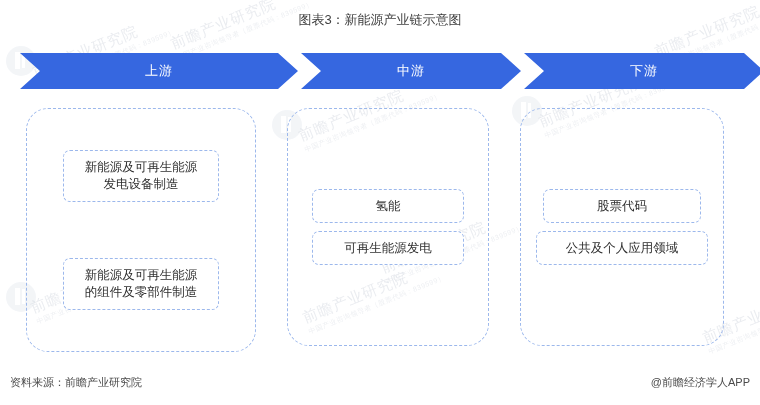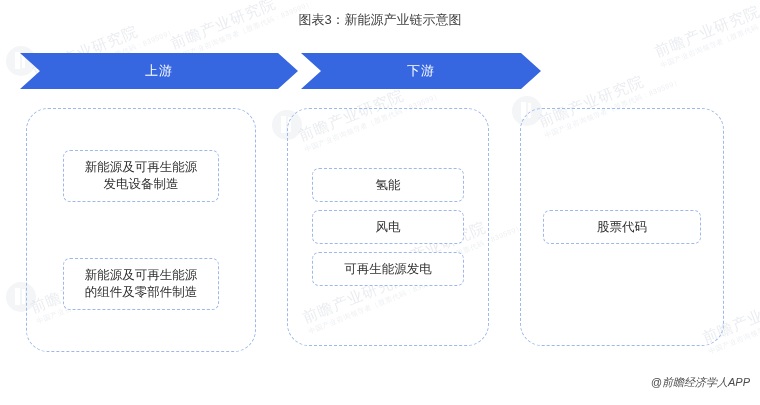--- a/index.html
+++ b/index.html
@@ -193,21 +193,20 @@
     top: 0;
     font-size: 11px;
     color: #4a4a4a;
   }
   .footer-brand {
     position: absolute;
     right: 10px;
     top: 0;
     font-size: 11px;
     color: #4a4a4a;
-    font-style: italic;
   }
 </style>
 </head>
 <body>
 
 <div class="watermark-layer">
   <div class="wm-logo" style="left:6px; top:282px;"></div>
   <div class="wm" style="left:28px; top:300px; transform:rotate(-22deg);">
     <span>前瞻产业研究院</span>
     <span class="sub">中国产业咨询领导者（股票代码：839599）</span>
@@ -255,42 +254,46 @@
     <span>前瞻产业研究院</span>
     <span class="sub">中国产业咨询领导者（股票代码：839599）</span>
   </div>
 </div>
 
 <div class="title">图表3：新能源产业链示意图</div>
 
 <div class="banner-row">
   <div class="banner banner-up">
     <span>上游</span>
+  </div>
+  <div class="banner banner-mid">
+    <span>中游</span>
   </div>
   <div class="banner banner-down">
     <span>下游</span>
   </div>
 </div>
 
 <div class="columns">
 
   <div class="group group-up">
     <div class="node">新能源及可再生能源
 发电设备制造</div>
     <div class="node">新能源及可再生能源
 的组件及零部件制造</div>
   </div>
 
   <div class="group group-mid">
     <div class="node">氢能</div>
-    <div class="node">风电</div>
     <div class="node">可再生能源发电</div>
   </div>
 
   <div class="group group-down">
     <div class="node">股票代码</div>
+    <div class="node wide">公共及个人应用领域</div>
   </div>
 
 </div>
 
 <div class="footer">
+  <div class="footer-source">资料来源：前瞻产业研究院</div>
   <div class="footer-brand">@前瞻经济学人APP</div>
 </div>
 
 </body></html>

